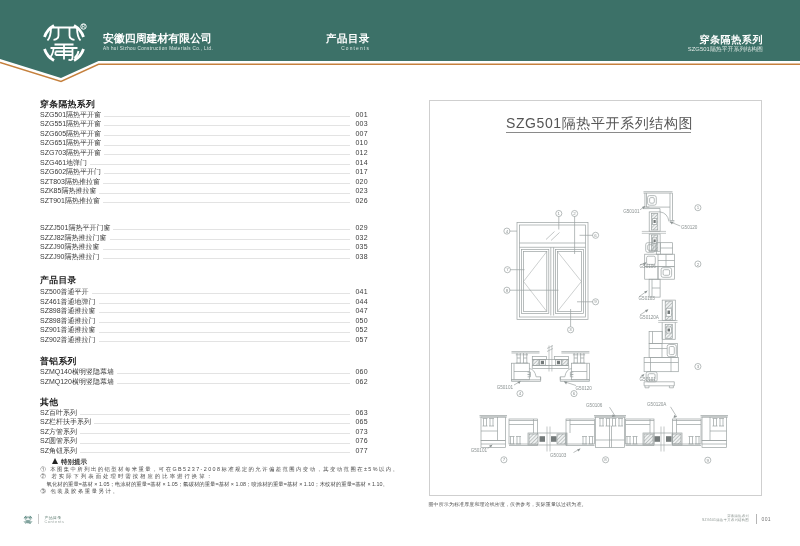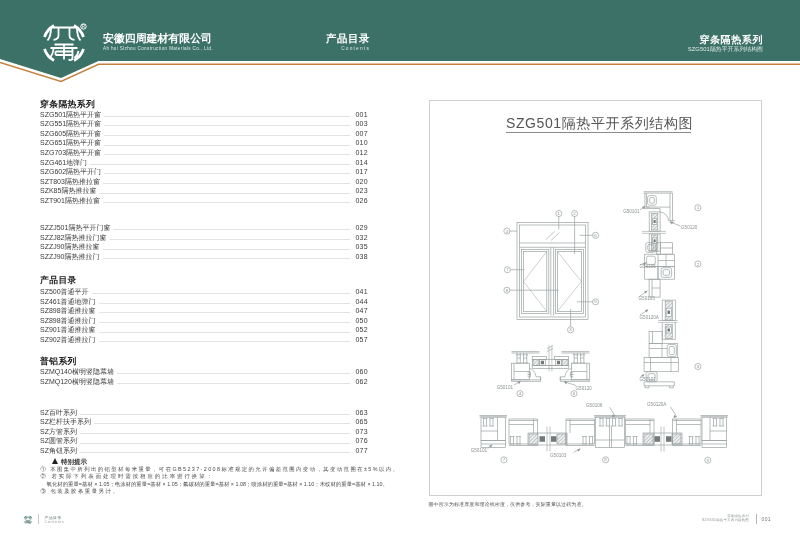--- a/index.html
+++ b/index.html
@@ -179,20 +179,23 @@
         <span class="ld"></span>
         <span class="pg">060</span>
       </div>
   <div class="toc-row">
         <span class="nm">SZMQ120横明竖隐幕墙</span>
         <span class="ld"></span>
         <span class="pg">062</span>
       </div>
 </div>
 
+<div class="toc-sec" style="top:396.5px">
+      <div class="toc-h">其他</div>
+    </div>
 
 <div class="toc-sec" style="top:407.6px">
   <div class="toc-row">
         <span class="nm">SZ百叶系列</span>
         <span class="ld"></span>
         <span class="pg">063</span>
       </div>
   <div class="toc-row">
         <span class="nm">SZ栏杆扶手系列</span>
         <span class="ld"></span>

